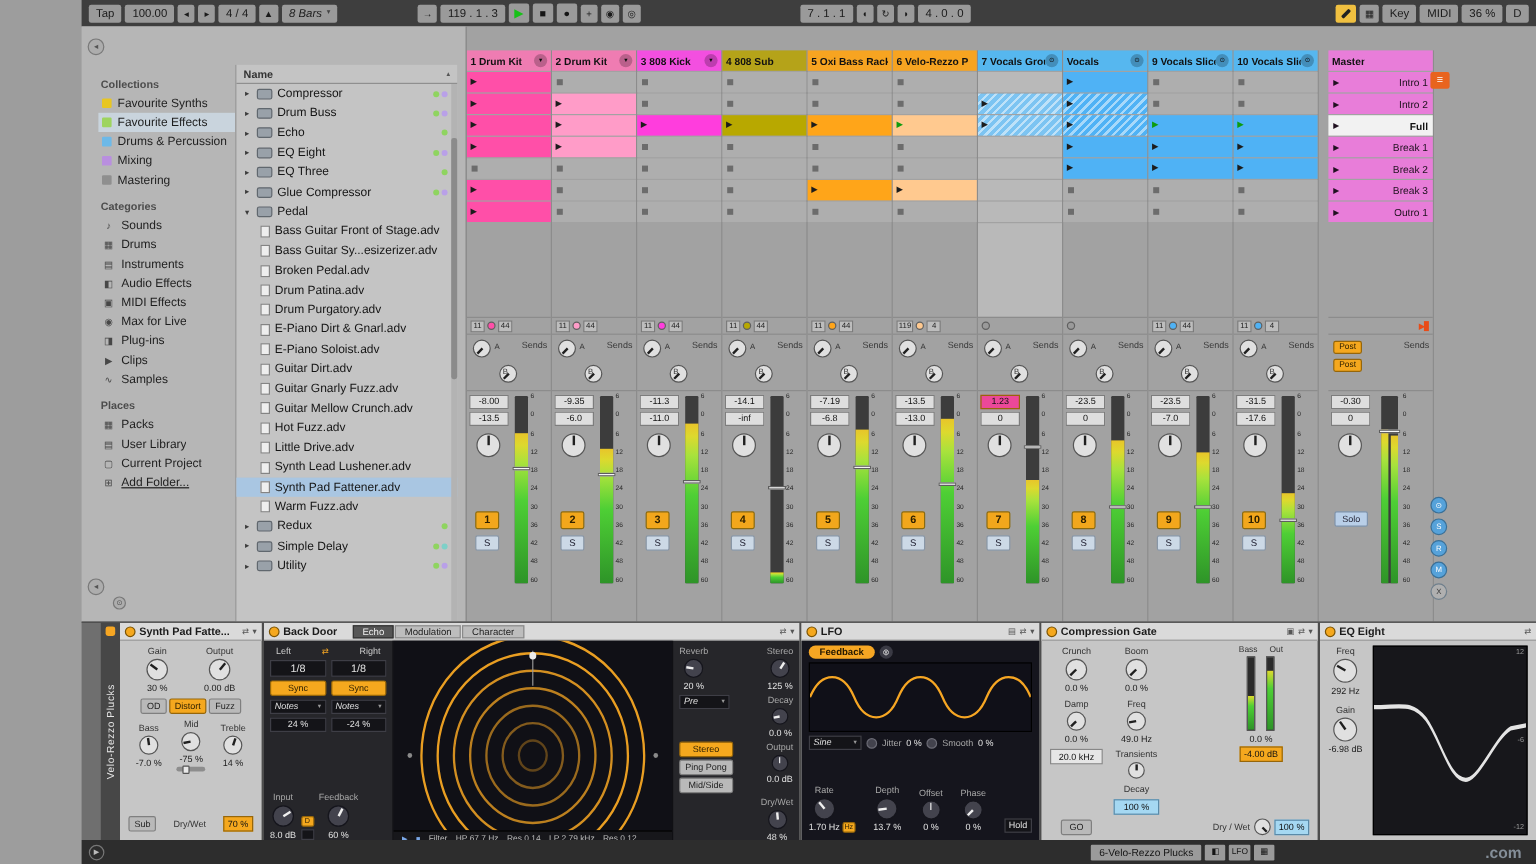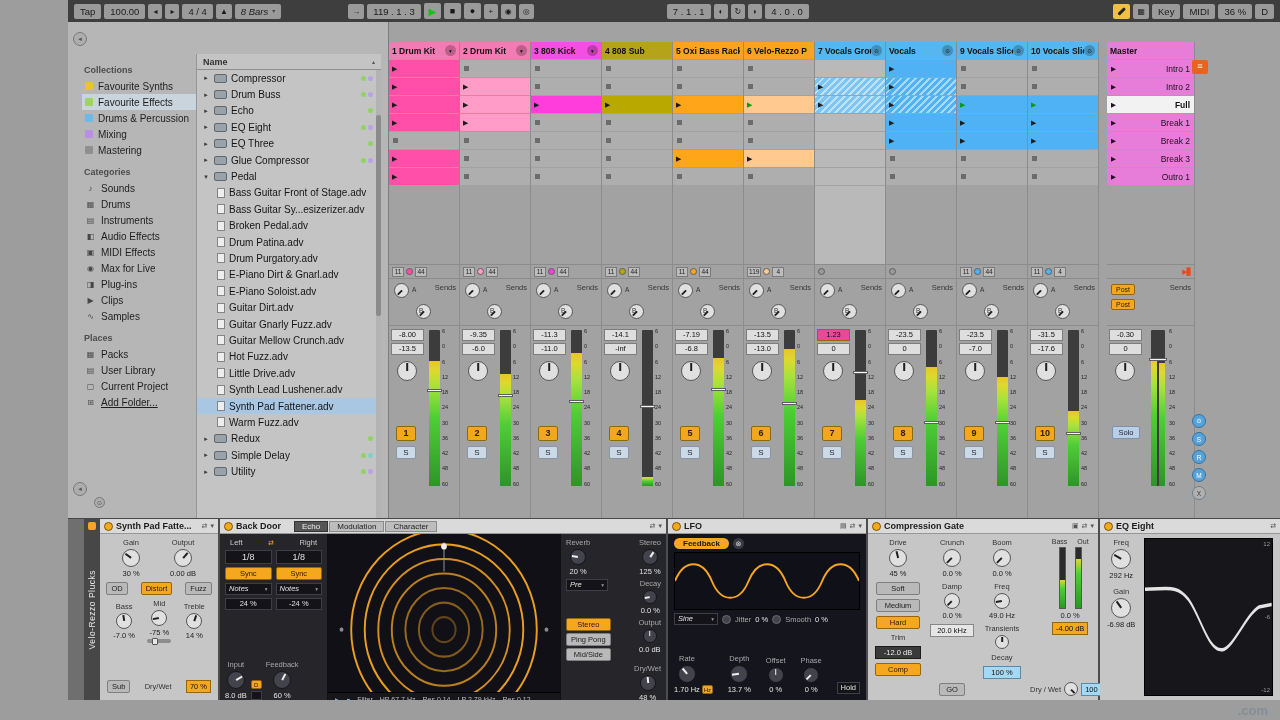--- a/index.html
+++ b/index.html
@@ -162,21 +162,21 @@
   .chipbtn{font-size:7.5px;background:#b9b9b9;border:1px solid #7f7f7f;border-radius:2px;
     padding:1px 4px;color:#222;text-align:center;white-space:nowrap}
   .chipbtn.on{background:#f5a81e;border-color:#96660a;color:#2e2000}
   .valbox{background:#e6e6e6;border:1px solid #878787;font-size:7.5px;padding:1px 3px;color:#111;
     text-align:center;white-space:nowrap}
   .valbox.amber{background:#f5a81e;border-color:#96660a}
   .valbox.darkbox{background:#3a3a3a;color:#eee;border-color:#1c1c1c}
   .valbox.blue{background:#a5d8f2;border-color:#5a8aa8}
   .pedal-body{flex-direction:column;padding:4px 7px;gap:4px}
   .prow{display:flex;align-items:center;justify-content:space-around}
-  .prow.modes{justify-content:center;gap:13px}
+  .prow.modes{justify-content:center;gap:2px}
   .prow.bottom{justify-content:space-between;margin-top:auto;padding-bottom:3px;align-items:center}
   .mslider{width:24px;height:4px;background:#8d8d8d;border-radius:2px;position:relative;display:block}
   .mslider i{position:absolute;left:20%;top:-1.5px;width:6px;height:7px;background:#e8e8e8;
     border:1px solid #555;border-radius:1px;display:block}
   .dark-echo .dev-body{background:#26262a}
   .etabs{display:flex;gap:1px;margin-left:10px}
   .etab{font-size:8px;padding:0 7px;background:#bdbdbd;border:1px solid #8a8a8a;height:11px;
     line-height:10px;color:#222}
   .etab.on{background:#555;color:#eee;border-color:#333}
   .echo-left{width:108px;padding:4px 5px;display:flex;flex-direction:column;gap:3px;border-right:1px solid #101014}
@@ -1483,37 +1483,20 @@
         <span class="pwr"></span>
         <span class="dtname">Compression Gate</span>
         <span class="dt-sp"></span>
         <span class="dico">▣</span>
         <span class="dico">⇄</span>
         <span class="dico">▾</span>
       </div>
       <div class="dev-body cg-body">
         <div class="cg-col">
           <div class="kgroup">
-            <span class="klbl">Drive</span>
-            <span class="knob k18" style="--a:-14deg">
-                  <i></i>
-                </span>
-            <span class="kval">45 %</span>
-          </div>
-          <span class="chipbtn" style="width:44px">Soft</span>
-          <span class="chipbtn" style="width:44px">Medium</span>
-          <span class="chipbtn on" style="width:44px">Hard</span>
-          <div class="lblrow">
-            <span class="klbl">Trim</span>
-          </div>
-          <span class="valbox darkbox" style="width:46px">-12.0 dB</span>
-          <span class="chipbtn on" style="width:46px">Comp</span>
-        </div>
-        <div class="cg-col">
-          <div class="kgroup">
             <span class="klbl">Crunch</span>
             <span class="knob k18" style="--a:-135deg">
                   <i></i>
                 </span>
             <span class="kval">0.0 %</span>
           </div>
           <div class="kgroup">
             <span class="klbl">Damp</span>
             <span class="knob k16" style="--a:-135deg">
                   <i></i>
@@ -1605,19 +1588,30 @@
           <div class="eq-scale">
             <span>12</span>
             <span>-6</span>
             <span>-12</span>
           </div>
         </div>
       </div>
     </div>
   </div>
 
+  <div id="statusbar">
+    <span class="sb-circ">▶</span>
+    <div class="sb-right">
+      <span class="sb-track">6-Velo-Rezzo Plucks</span>
+      <span style="display:flex;gap:3px">
+            <span class="sb-chip">◧</span>
+            <span class="sb-chip">LFO</span>
+            <span class="sb-chip">▦</span>
+          </span>
+    </div>
+  </div>
 
 </div>
 
 <div id="watermark">
   <div class="wm2">.com</div>
 </div>
 </div>
 
 </body></html>

